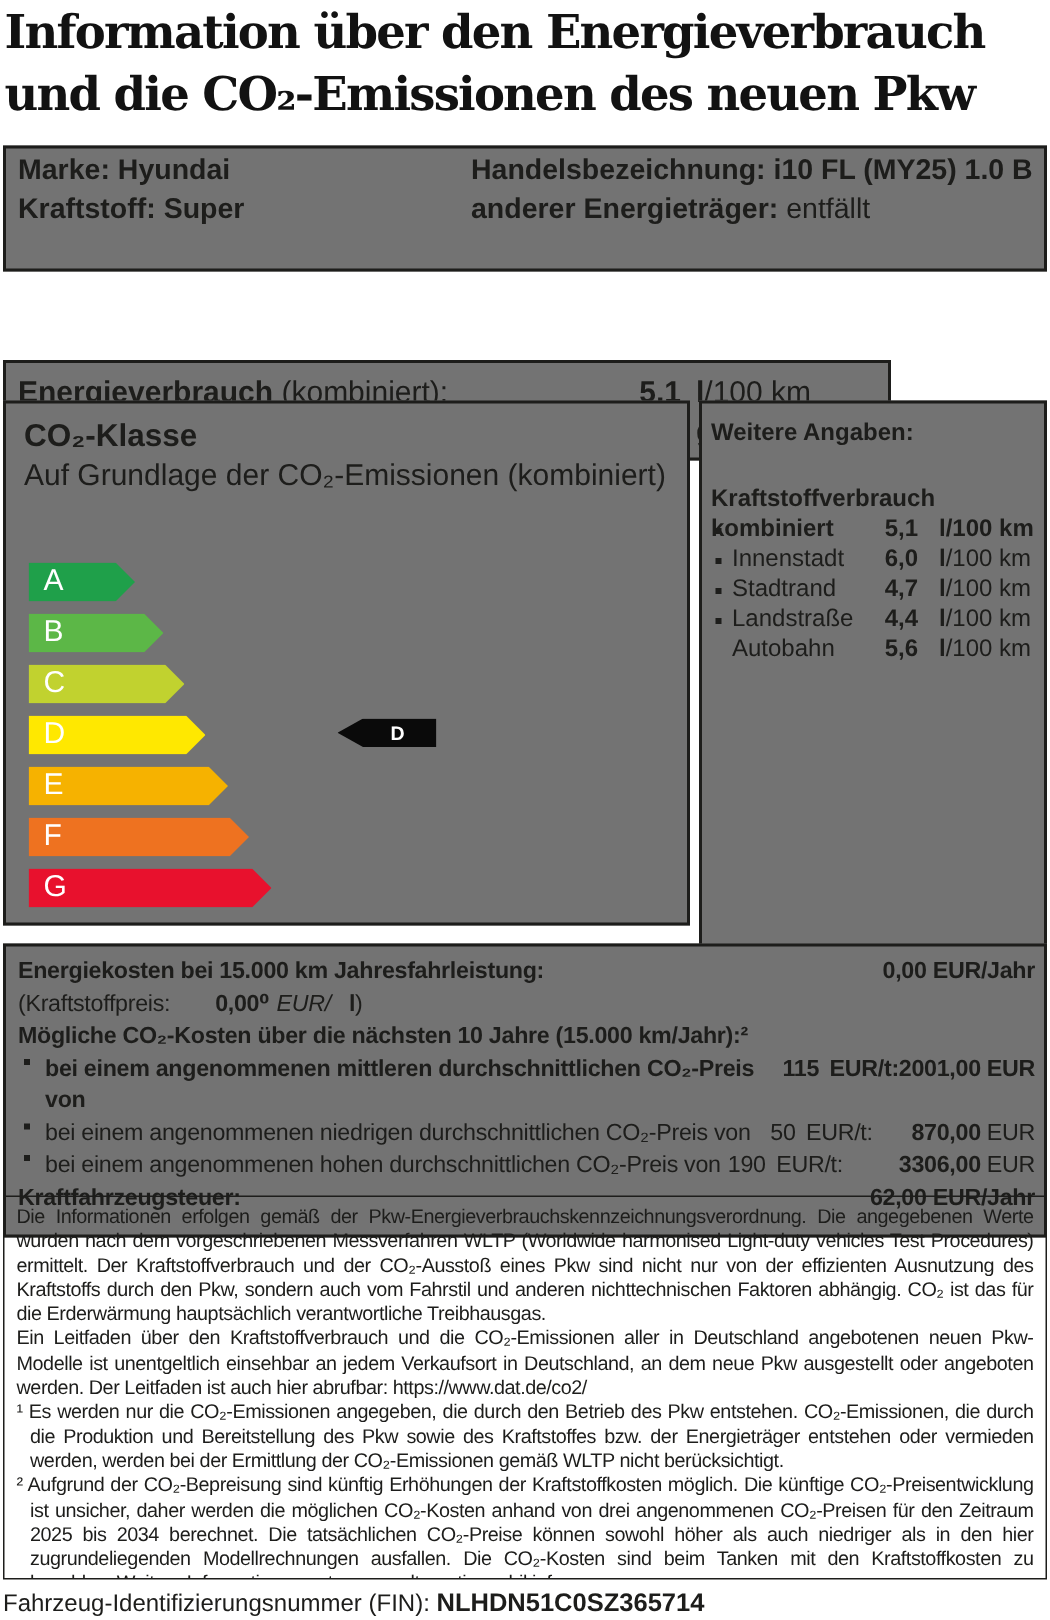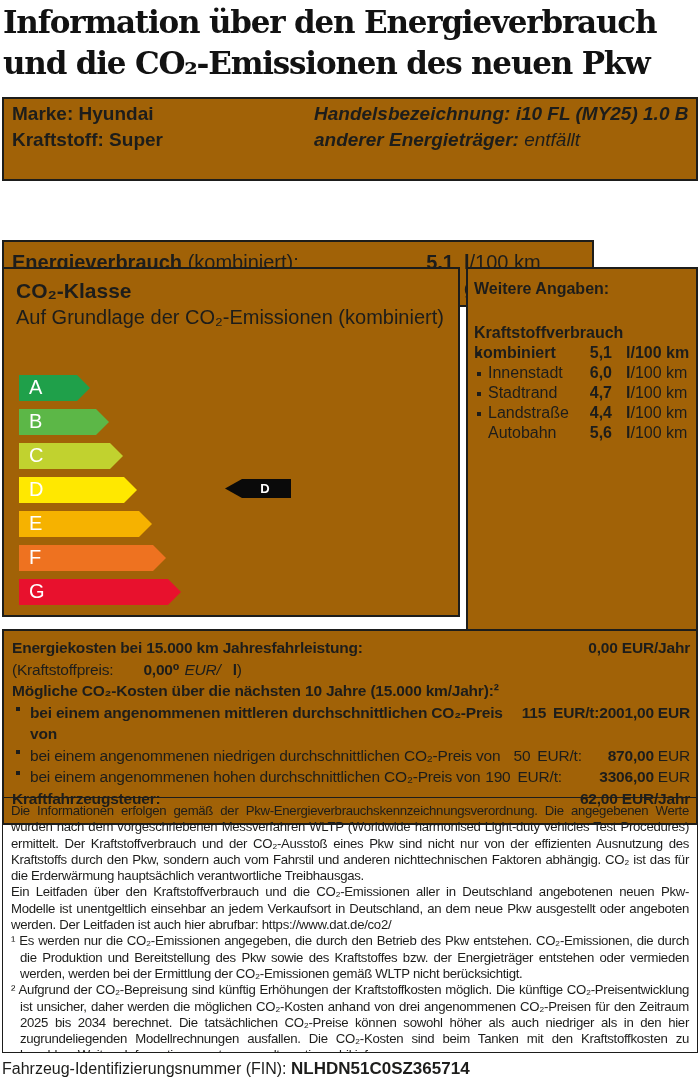--- a/index.html
+++ b/index.html
@@ -13,27 +13,27 @@
 
   
   .title {
     left:3px; top:2px; width:697px;
     font-family:"DejaVu Serif","Liberation Serif",serif;
     font-weight:700; font-size:31px; line-height:41px;
     letter-spacing:-1.2px; color:#121212;
   }
 
   
-  .bx { border:2px solid #1d1d1b; background:#a16207; }
+  .bx { border:2px solid #1d1d1b; background:#737373; }
 
   
   .veh { left:2px; top:97px; width:696px; height:84px; padding:2px 8px; font-size:19px; }
   .veh-row { display:flex; line-height:26px; white-space:nowrap; overflow:hidden; }
   .veh-cell1 { width:302px; flex:none; overflow:hidden; }
-  .veh-cell2 { flex:1; overflow:hidden;font-style:italic; }
+  .veh-cell2 { flex:1; overflow:hidden; }
   .lbl { font-weight:700; }
   .b { font-weight:700; }
 
   
   .cons { left:2px; top:192px; width:592px; height:67px; padding:7px 6px 0 8px; font-size:20px;margin-top:48px; }
   .cons-row { display:flex; line-height:26px; align-items:baseline; }
   .cons-label { flex:1; }
   .cons-val { font-weight:700; text-align:right; }
   .cons-unit { width:132px; flex:none; padding-left:10px; }
 

